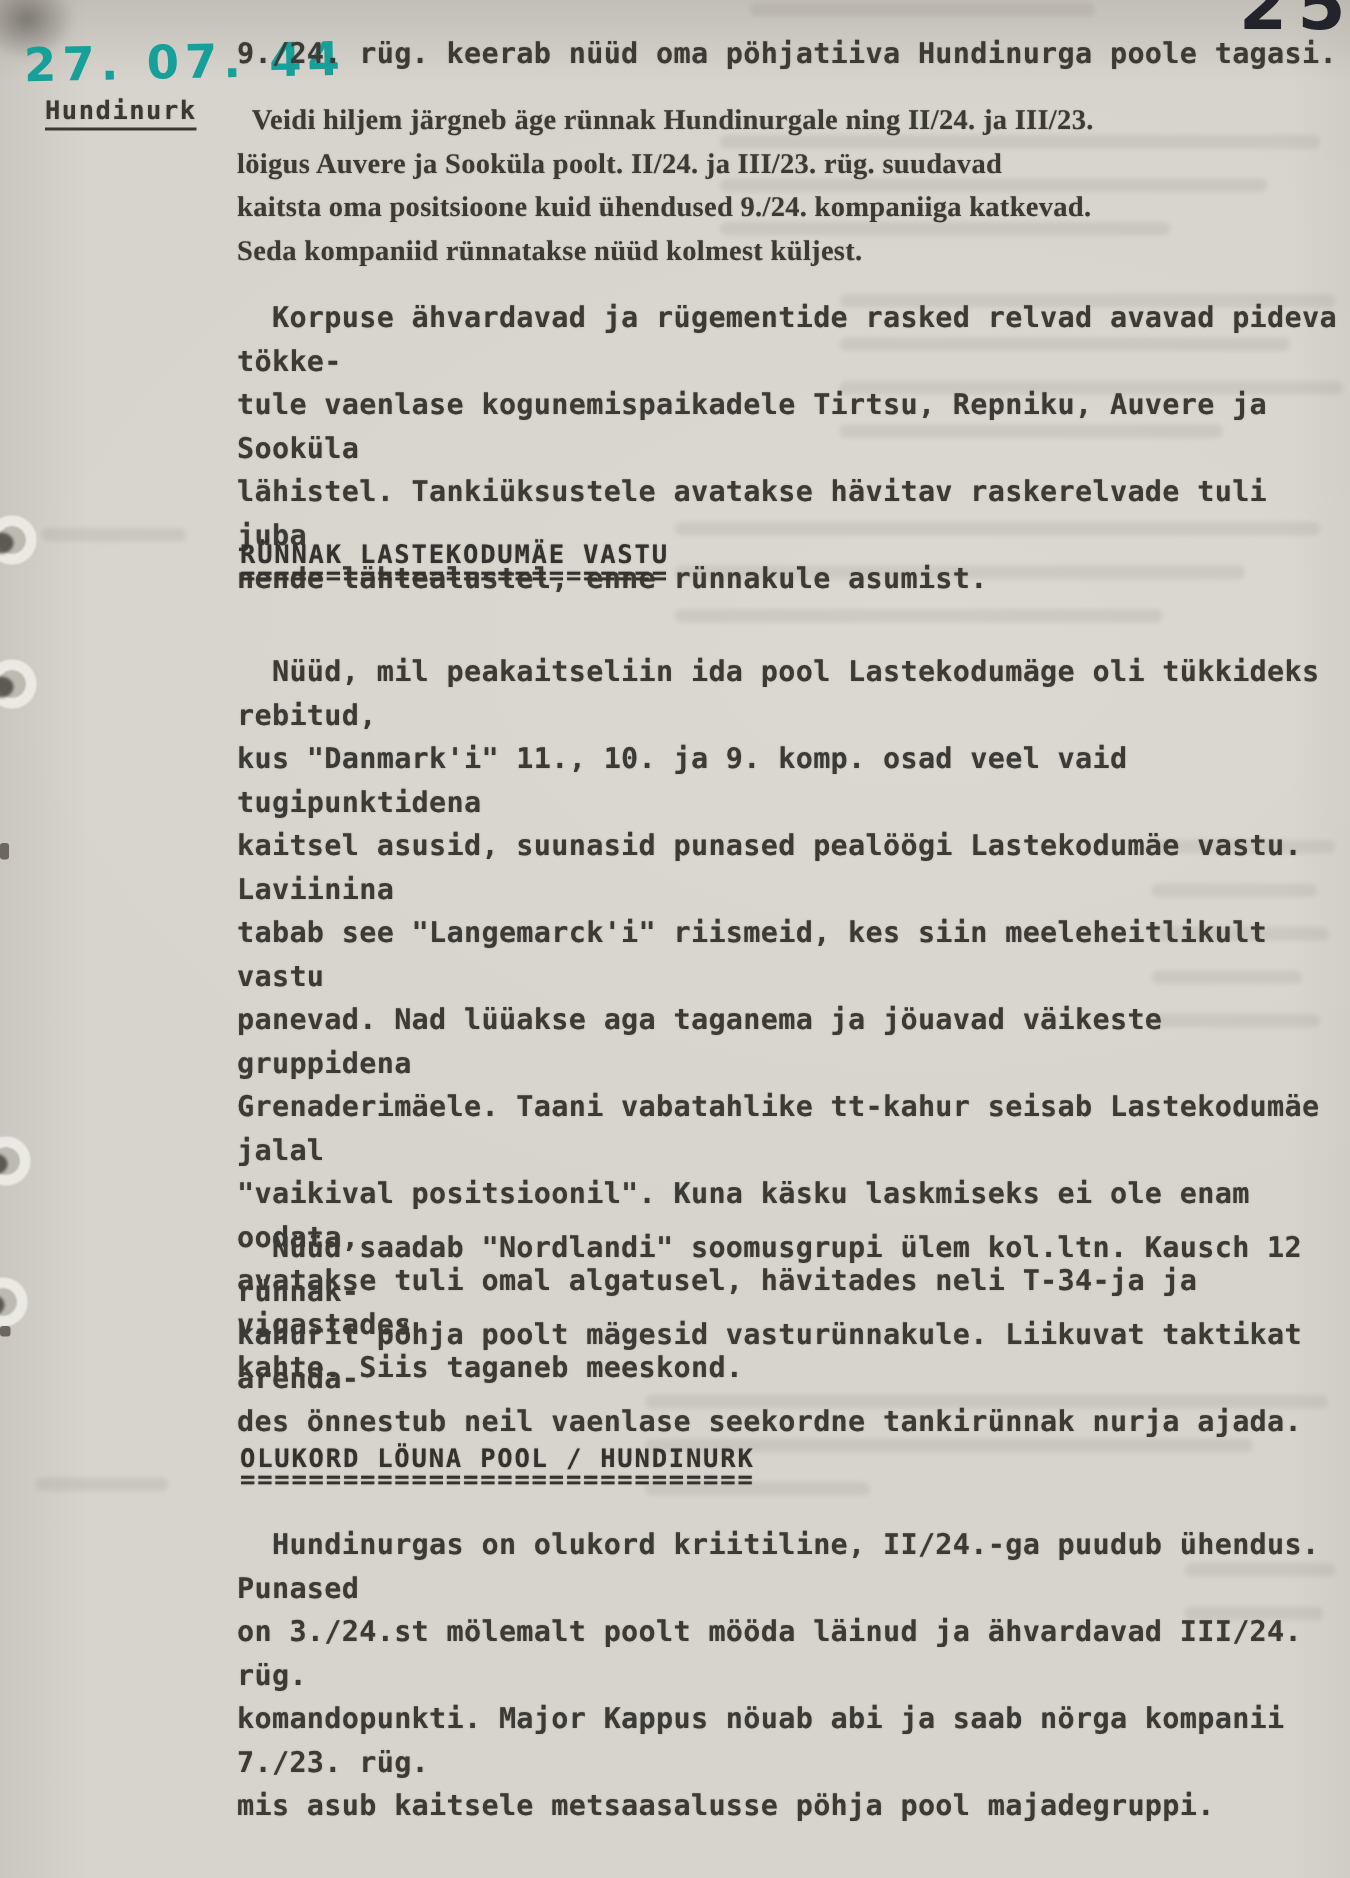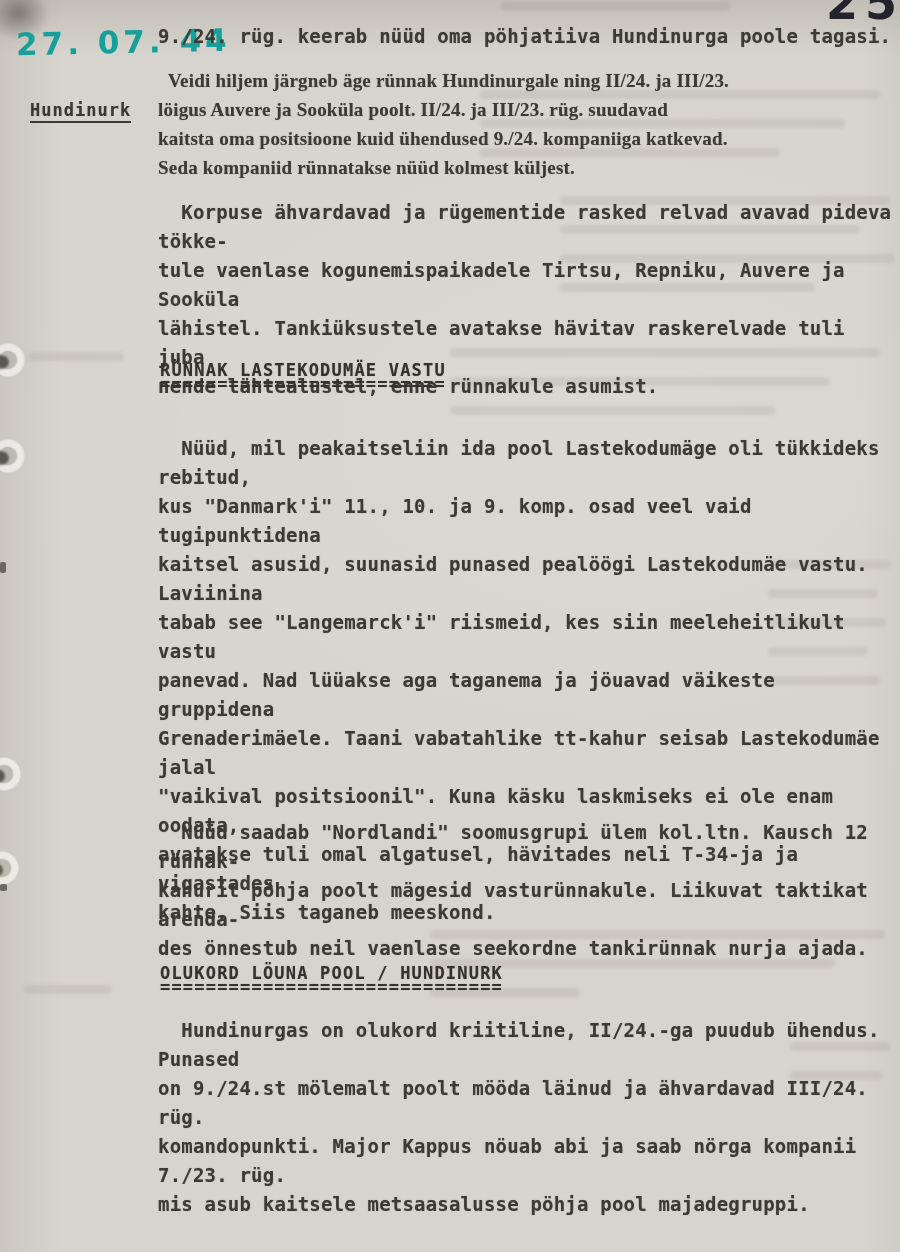--- a/index.html
+++ b/index.html
@@ -36,21 +36,20 @@
     font-size:31px; font-weight:bold; color:#17a09a;
     letter-spacing:4px; transform:rotate(-1.2deg);
     white-space:pre;
   }
   
   .margin-label {
     position:absolute; left:30px; top:64px;
     font-size:17px; font-weight:bold; color:#3a3833;
     letter-spacing:1px; border-bottom:2px solid #3a3833; padding-bottom:1px;
     text-shadow:0 0 1px rgba(58,55,50,0.4);
-    margin-top:36px;
   }
   
   .page-num {
     position:absolute; left:826px; top:-24px;
     font-family:"DejaVu Sans","Liberation Sans",sans-serif;
     font-size:46px; font-weight:bold; color:#23232b;
     letter-spacing:7px; white-space:pre;
   }
 
   
@@ -176,17 +175,17 @@
   <div class="typed" style="top:818px;">  Nüüd saadab "Nordlandi" soomusgrupi ülem kol.ltn. Kausch 12 rünnak-
 kahurit pöhja poolt mägesid vasturünnakule. Liikuvat taktikat arenda-
 des önnestub neil vaenlase seekordne tankirünnak nurja ajada.</div>
 
   <div class="heading" style="top:948px;margin-top:15px;">
     <div class="h-text">OLUKORD LÖUNA POOL / HUNDINURK</div>
     <div class="h-underline">==============================</div>
   </div>
 
   <div class="typed" style="top:1016px;">  Hundinurgas on olukord kriitiline, II/24.-ga puudub ühendus. Punased
-on 9./24.st mölemalt poolt mööda läinud ja ähvardavad III/24. rüg.
+on 3./24.st mölemalt poolt mööda läinud ja ähvardavad III/24. rüg.
 komandopunkti. Major Kappus nöuab abi ja saab nörga kompanii 7./23. rüg.
 mis asub kaitsele metsaasalusse pöhja pool majadegruppi.</div>
 
 </div>
 
 </body></html>

